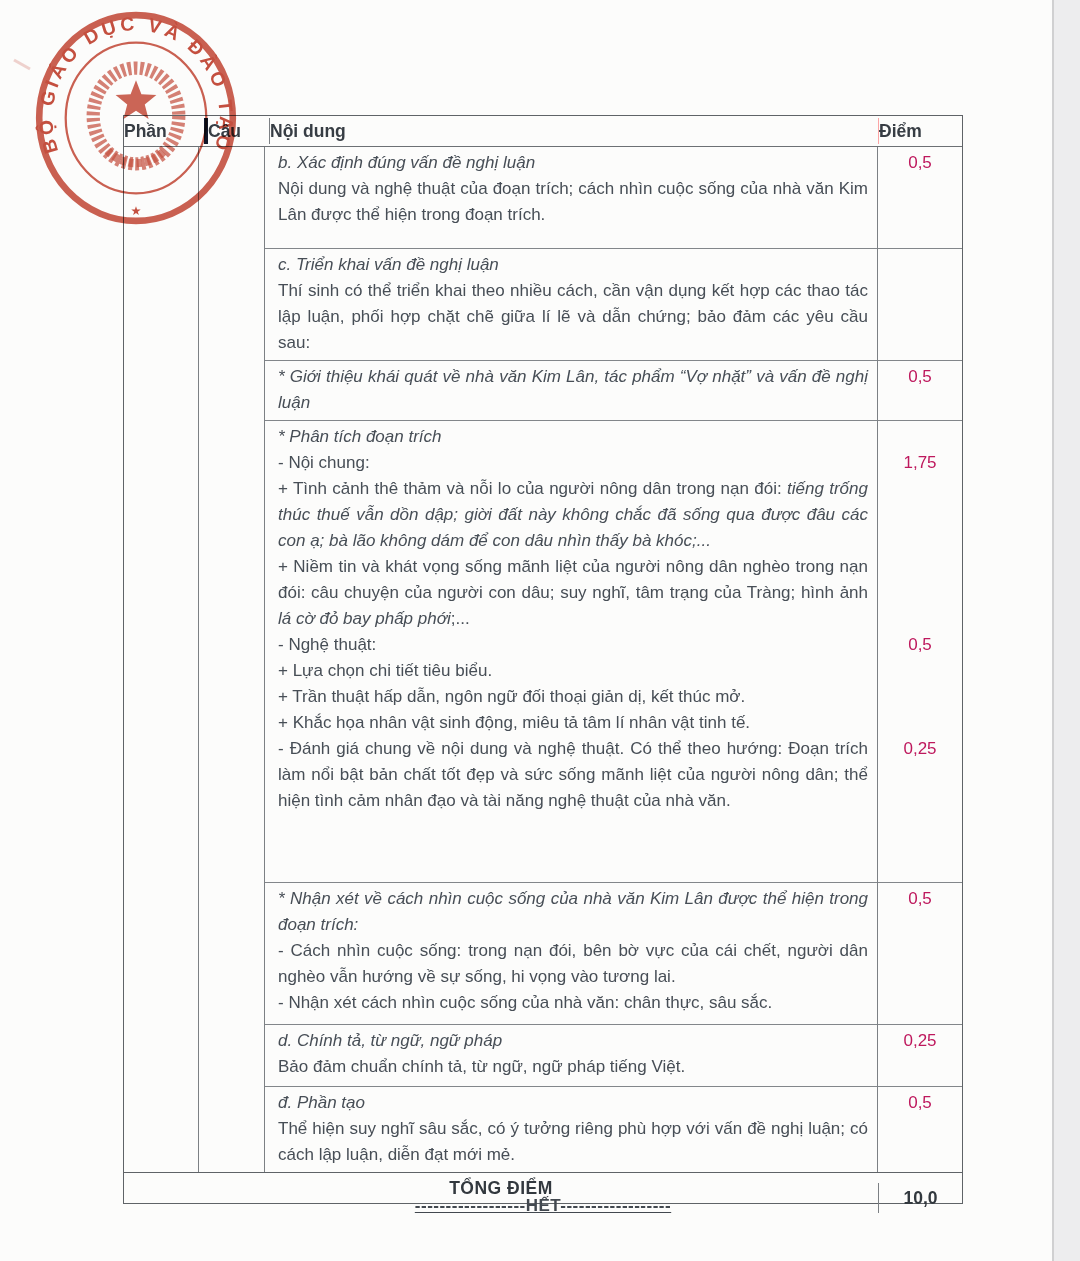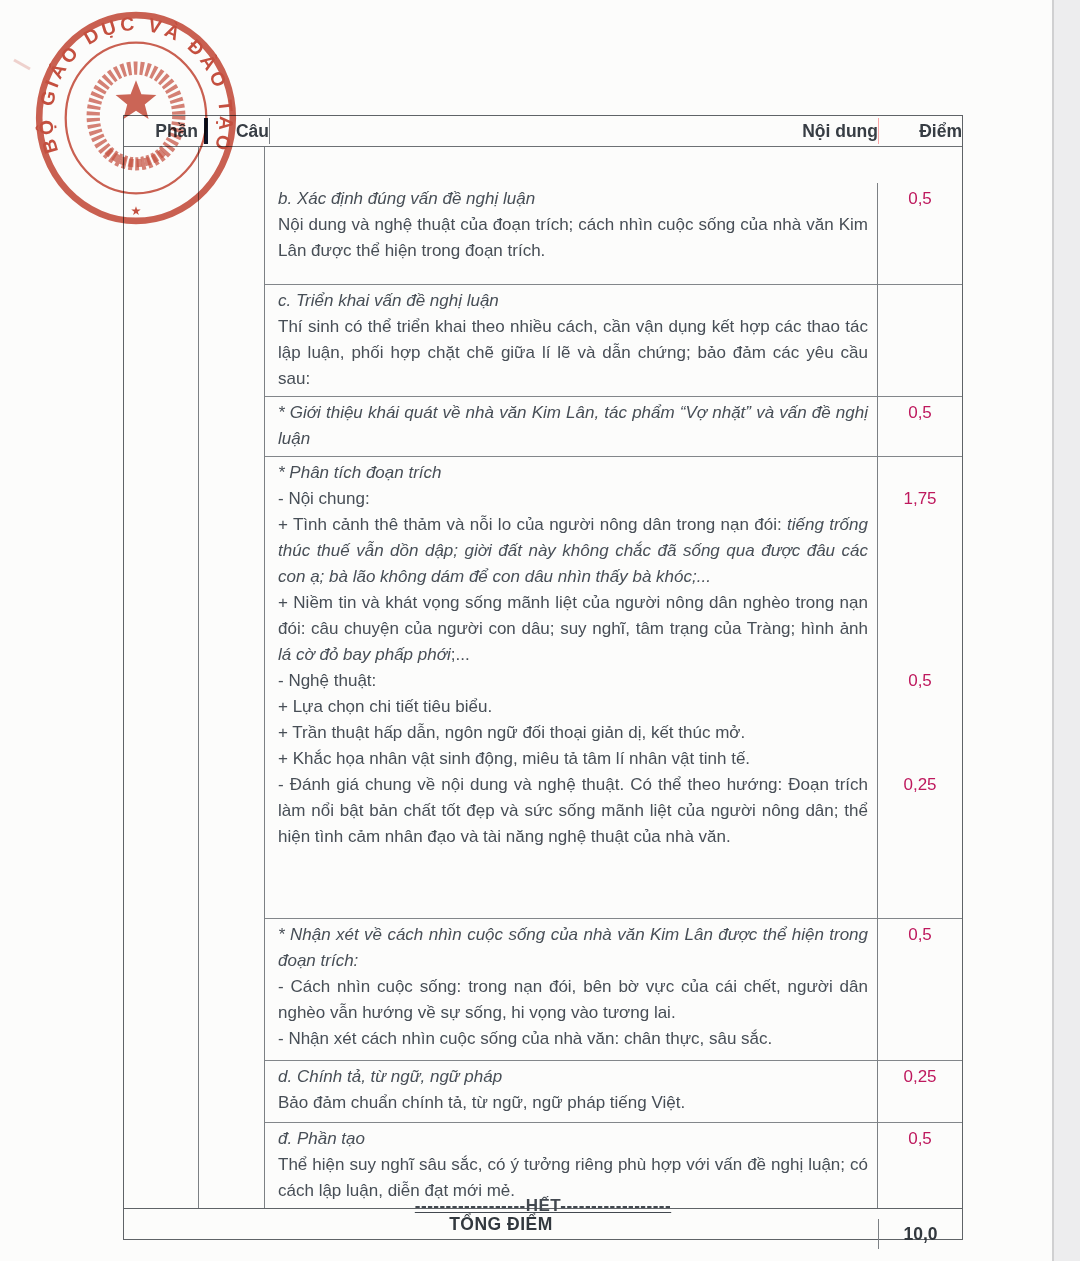--- a/index.html
+++ b/index.html
@@ -22,29 +22,29 @@
     box-sizing:border-box;
     border:1.6px solid #5f6367;
     background:transparent;
     font-size:17px;line-height:26px;
   }
   .thead{
     display:flex;height:30px;align-items:center;
     border-bottom:1.3px solid #6c7074;
     font-weight:700;color:#373d44;font-size:17.5px;
   }
-  .thead .th{box-sizing:border-box;text-align:right;}
+  .thead .th{box-sizing:border-box;text-align:left;}
   .th-phan{width:74px;}
   .th-cau{width:65px;border-left:4px solid #0f172a;margin-left:6px;}
   .th-noidung{flex:1;border-left:1px solid #7c8084;}
   .th-diem{width:84px;border-left:1px solid #fca5a5;}
   .tbody{display:flex;align-items:stretch;}
   .col-phan{width:74px;border-right:1px solid #7c8084;}
   .col-cau{width:65px;border-right:1px solid #7c8084;}
-  .col-main{flex:1;position:relative;margin-top:36px;}
+  .col-main{flex:1;position:relative;}
   
   .col-main::after{
     content:"";position:absolute;top:0;bottom:0;right:84px;width:1px;
     background:#7c8084;
   }
   .row{box-sizing:border-box;border-top:1px solid #82868a;padding:3px 0 4px;}
   .row:first-child{border-top:none;}
   .row:nth-child(1){min-height:101px;}
   .row:nth-child(2){min-height:105px;}
   .row:nth-child(3){min-height:57px;}

